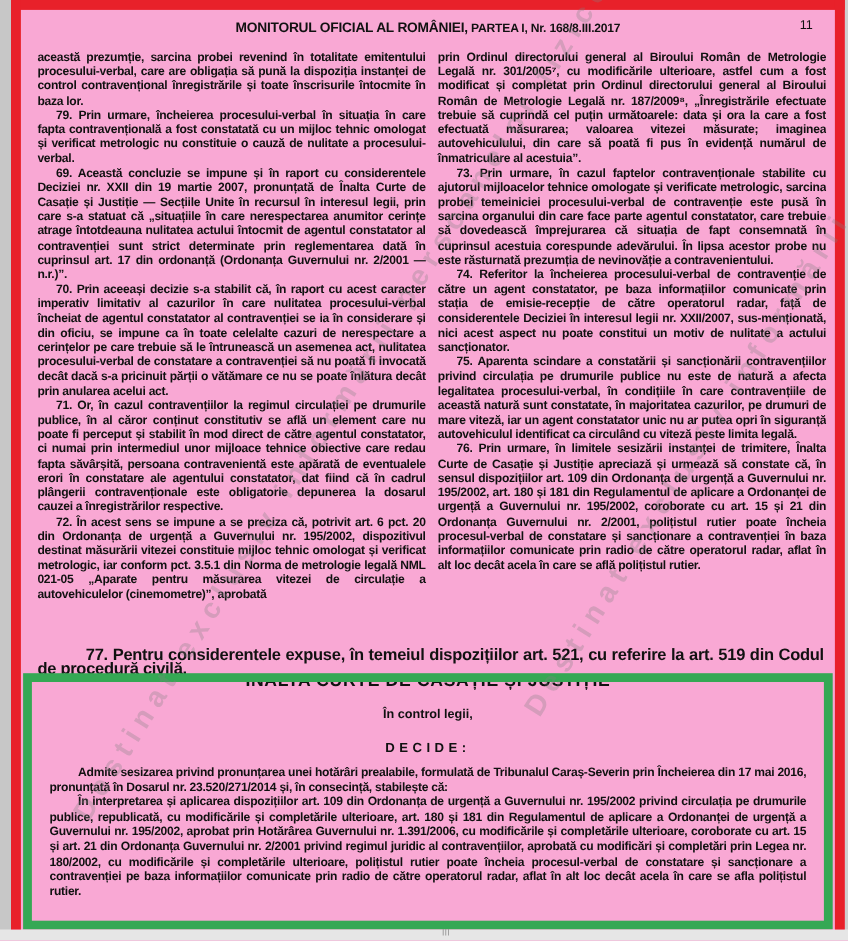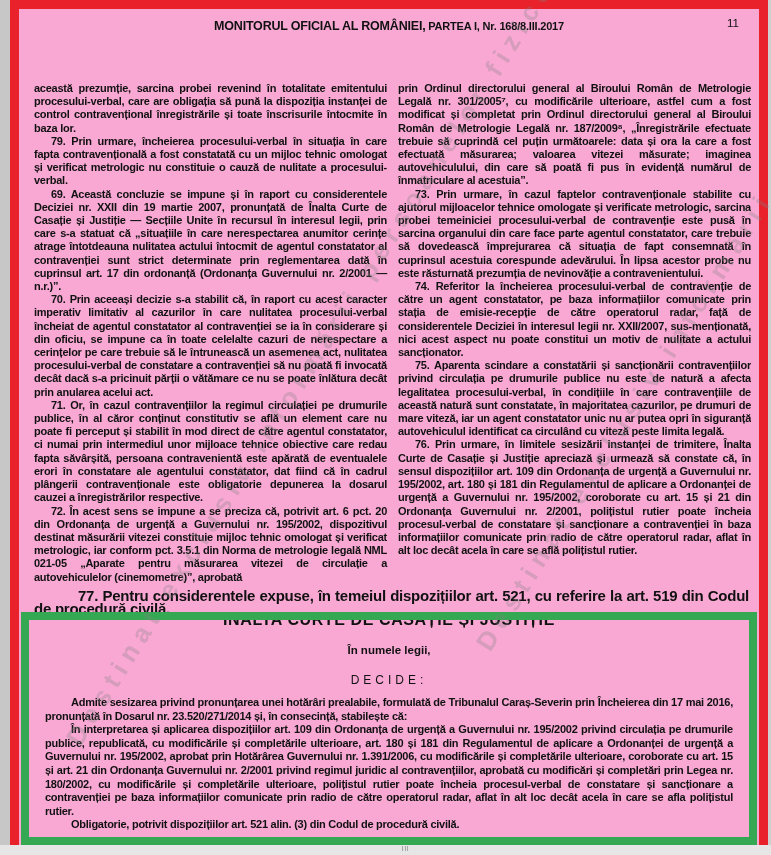--- a/index.html
+++ b/index.html
@@ -19,38 +19,38 @@
     overflow:hidden;
   }
   .masthead { position:relative; text-align:center; margin-top:7px; height:18px; }
   .masthead .m-bold { font-size:12.5px; font-weight:bold; letter-spacing:-0.2px; }
   .masthead .m-rest { font-size:11px; font-weight:bold; letter-spacing:-0.2px; }
   .page-number { position:absolute; right:20px; top:1px; font-size:11.5px; font-weight:normal; }
   .columns {
     display:flex; gap:11px; margin:12px 8px 0 15px; height:540px; overflow:hidden;
   }
   .col { flex:1; text-align:justify; font-size:11px; font-weight:bold;
-    line-height:13.2px; letter-spacing:-0.25px;margin-top:36px; }
+    line-height:13.2px; letter-spacing:-0.25px; }
   .col p { margin:0; text-indent:17px; }
   .col p.flush { text-indent:0; }
   .fullwidth-par {
     margin:3px 10px 0 15px; font-size:15px; font-weight:bold; letter-spacing:-0.25px;
     text-align:justify; text-indent:44px; line-height:13px;
   }
   .decision-box {
     position:absolute; left:2px; right:2px; top:603px; bottom:0;
     border:8px solid #35a854; overflow:hidden;
     padding:0 16px; background:transparent;
   }
   .court-title {
     margin-top:-7px; text-align:center; font-size:16px; font-weight:bold;
     letter-spacing:0.6px; line-height:14px;
   }
   .in-name { text-align:center; font-size:11.5px; font-weight:bold; margin-top:17px; }
-  .decide { text-align:center; font-size:12px; font-weight:normal; letter-spacing:4px; margin-top:17px; }
+  .decide { text-align:center; font-size:12px; font-weight:bold; letter-spacing:4px; margin-top:17px; }
   .decision-body { margin-top:9px; font-size:11px; font-weight:bold; letter-spacing:-0.25px;
     line-height:13.6px; text-align:justify; }
   .decision-body p { margin:0; text-indent:26px; }
   .watermark {
     position:absolute; font-size:26px; font-weight:bold; color:rgba(130,130,130,0.30);
     letter-spacing:7px; white-space:nowrap; pointer-events:none; z-index:5;
   }
   .wm1 { left:60px; top:735px; transform:rotate(-58deg); transform-origin:left top; }
   .wm2 { left:470px; top:640px; transform:rotate(-58deg); transform-origin:left top; }
   .page-break-marker {
@@ -85,26 +85,25 @@
       <p>74. Referitor la încheierea procesului-verbal de contravenție de către un agent constatator, pe baza informațiilor comunicate prin stația de emisie-recepție de către operatorul radar, față de considerentele Deciziei în interesul legii nr. XXII/2007, sus-menționată, nici acest aspect nu poate constitui un motiv de nulitate a actului sancționator.</p>
       <p>75. Aparenta scindare a constatării și sancționării contravențiilor privind circulația pe drumurile publice nu este de natură a afecta legalitatea procesului-verbal, în condițiile în care contravențiile de această natură sunt constatate, în majoritatea cazurilor, pe drumuri de mare viteză, iar un agent constatator unic nu ar putea opri în siguranță autovehiculul identificat ca circulând cu viteză peste limita legală.</p>
       <p>76. Prin urmare, în limitele sesizării instanței de trimitere, Înalta Curte de Casație și Justiție apreciază și urmează să constate că, în sensul dispozițiilor art. 109 din Ordonanța de urgență a Guvernului nr. 195/2002, art. 180 și 181 din Regulamentul de aplicare a Ordonanței de urgență a Guvernului nr. 195/2002, coroborate cu art. 15 și 21 din Ordonanța Guvernului nr. 2/2001, polițistul rutier poate încheia procesul-verbal de constatare și sancționare a contravenției în baza informațiilor comunicate prin radio de către operatorul radar, aflat în alt loc decât acela în care se află polițistul rutier.</p>
     </div>
   </div>
 
   <p class="fullwidth-par">77. Pentru considerentele expuse, în temeiul dispozițiilor art. 521, cu referire la art. 519 din Codul de procedură civilă,</p>
 
   <div class="decision-box">
     <div class="court-title">ÎNALTA CURTE DE CASAȚIE ȘI JUSTIȚIE</div>
-    <div class="in-name">În numele legii,</div>
+    <div class="in-name">În control legii,</div>
     <div class="decide">DECIDE:</div>
     <div class="decision-body">
       <p>Admite sesizarea privind pronunțarea unei hotărâri prealabile, formulată de Tribunalul Caraș-Severin prin Încheierea din 17 mai 2016, pronunțată în Dosarul nr. 23.520/271/2014 și, în consecință, stabilește că:</p>
       <p>În interpretarea și aplicarea dispozițiilor art. 109 din Ordonanța de urgență a Guvernului nr. 195/2002 privind circulația pe drumurile publice, republicată, cu modificările și completările ulterioare, art. 180 și 181 din Regulamentul de aplicare a Ordonanței de urgență a Guvernului nr. 195/2002, aprobat prin Hotărârea Guvernului nr. 1.391/2006, cu modificările și completările ulterioare, coroborate cu art. 15 și art. 21 din Ordonanța Guvernului nr. 2/2001 privind regimul juridic al contravențiilor, aprobată cu modificări și completări prin Legea nr. 180/2002, cu modificările și completările ulterioare, polițistul rutier poate încheia procesul-verbal de constatare și sancționare a contravenției pe baza informațiilor comunicate prin radio de către operatorul radar, aflat în alt loc decât acela în care se afla polițistul rutier.</p>
-      <p>Obligatorie, potrivit dispozițiilor art. 521 alin. (3) din Codul de procedură civilă.</p>
     </div>
   </div>
 
 </div>
 
 <div class="watermark wm1">Destinat exclusiv informării persoanelor fizice</div>
 <div class="watermark wm2">Destinat exclusiv informării persoanelor fizice</div>
 
 <div class="page-break-marker">|||</div>
 

